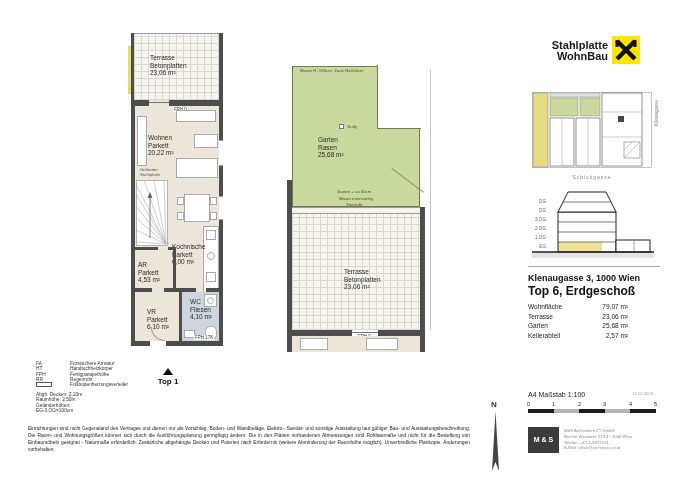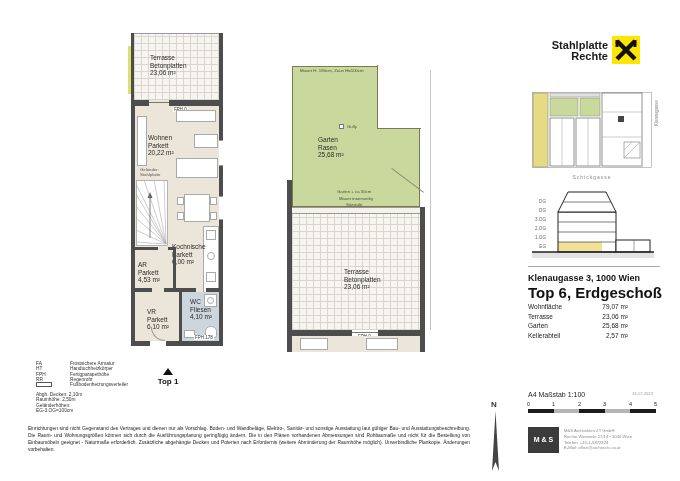--- a/index.html
+++ b/index.html
@@ -188,21 +188,21 @@
   <div style="display:contents">
     <div class="abs" style="left:491px;top:400px;font-size:8px;font-weight:bold;color:#333;">N</div>
     <div class="abs" style="left:492px;top:411px;width:7px;height:60px;background:#444;clip-path:polygon(50% 0,100% 100%,50% 85%,0 100%);"></div>
   </div>
 
   
   <div style="display:contents">
     
     <div class="abs" style="left:540px;top:40px;width:68px;text-align:right;font-size:11px;line-height:11px;font-weight:bold;color:#1a1a1a;">
       <div>Stahlplatte</div>
-      <div>Rechte</div>
+      <div>WohnBau</div>
     </div>
     <svg class="abs" style="left:612px;top:36px;" width="28" height="28">
       <rect width="28" height="28" fill="#ffe500"></rect>
       <g stroke="#111" stroke-width="4.5">
         <line x1="5" y1="5" x2="23" y2="23"></line>
         <line x1="23" y1="5" x2="5" y2="23"></line>
       </g>
       <g stroke="#111" stroke-width="3">
         <line x1="5" y1="4" x2="5" y2="11"></line>
         <line x1="23" y1="4" x2="23" y2="11"></line>
@@ -250,21 +250,21 @@
         <line x1="39" y1="12" x2="87" y2="12" stroke="#444" stroke-width="0.7"></line>
         <rect x="92" y="50" width="34" height="12" fill="#fff" stroke="#222" stroke-width="1"></rect>
         <line x1="110" y1="50" x2="110" y2="62" stroke="#666" stroke-width="0.6"></line>
         <line x1="8" y1="62" x2="130" y2="62" stroke="#222" stroke-width="1.5"></line>
       </svg>
     </div>
 
     
     <div class="abs" style="left:528px;top:266px;width:132px;height:1px;background:#aaa;"></div>
     <div class="abs" style="left:528px;top:273px;font-size:9px;font-weight:bold;color:#111;">Klenaugasse 3, 1000 Wien</div>
-    <div class="abs" style="left:528px;top:284px;font-size:15px;font-weight:bold;color:#111;">Top 6, Erdgeschoß</div>
+    <div class="abs" style="left:528px;top:284px;font-size:12px;font-weight:bold;color:#111;">Top 6, Erdgeschoß</div>
 
     
     <div class="abs" style="left:528px;top:302px;width:100px;font-size:6.5px;line-height:9.5px;color:#222;">
       <div style="display:flex;justify-content:space-between;">
         <span>Wohnfläche</span>
           <span>79,07 m²</span>
       </div>
       <div style="display:flex;justify-content:space-between;">
         <span>Terrasse</span>
           <span>23,06 m²</span>

